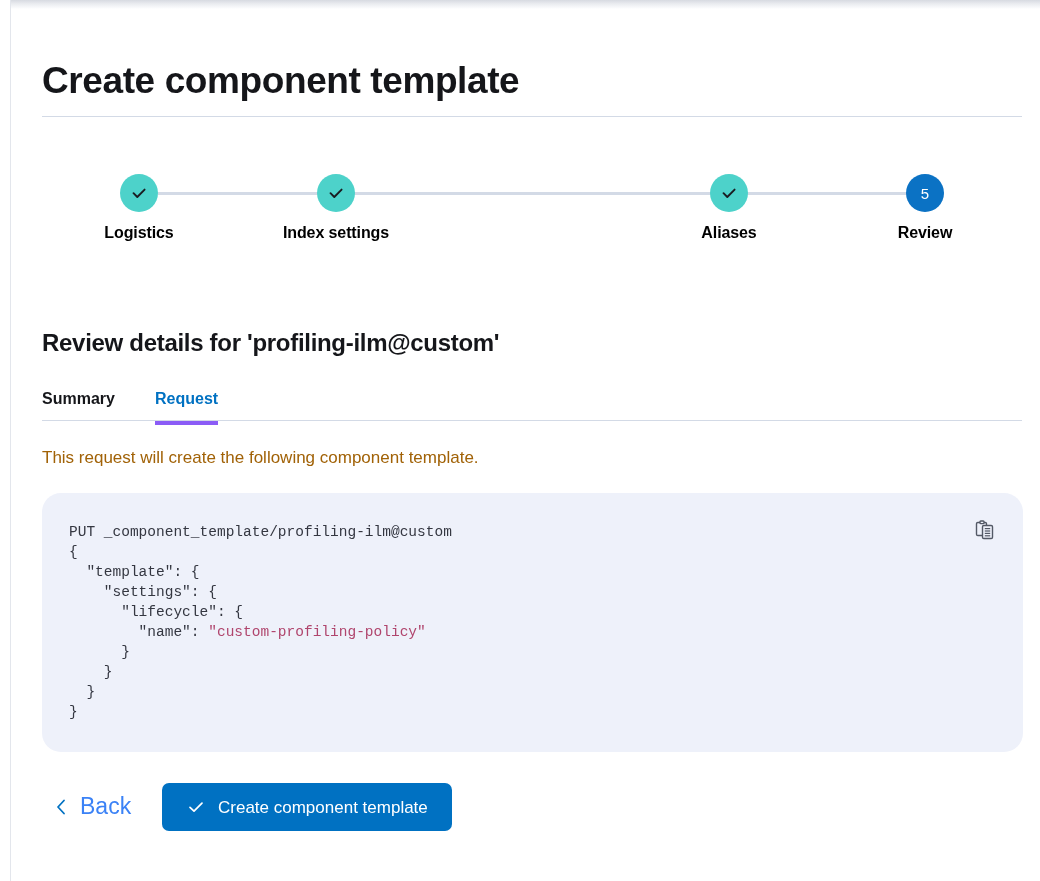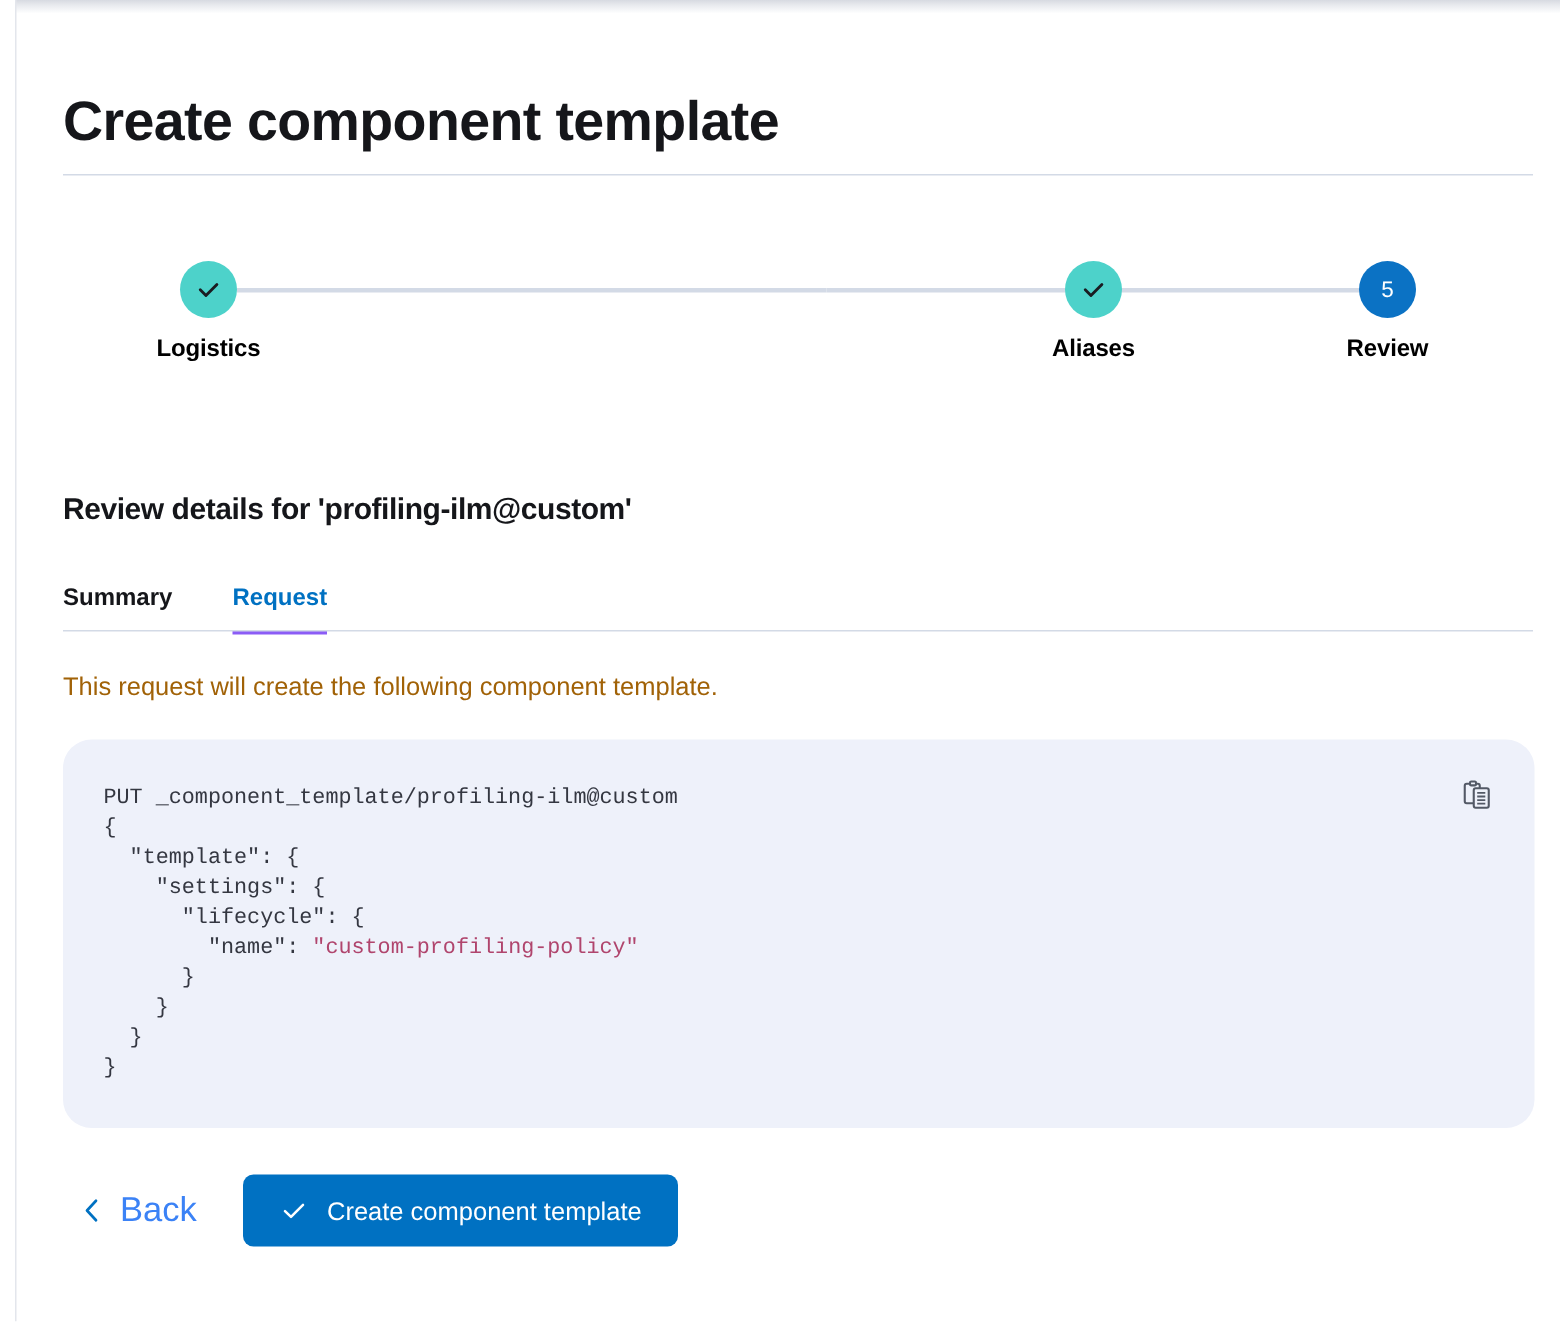--- a/index.html
+++ b/index.html
@@ -104,21 +104,21 @@
     top: 32px;
     height: 3px;
     background: #d3dae6;
     z-index: 1;
   }
   
   #review-heading {
     position: absolute;
     left: 32px;
     top: 303px;
-    font-size: 20px;
+    font-size: 24px;
     line-height: 40px;
     font-weight: 700;
     letter-spacing: -0.3px;
     color: #15161a;
     white-space: nowrap;
   }
   
   #tabs {
     position: absolute;
     left: 32px;
@@ -139,21 +139,21 @@
     top: 0;
     font-size: 16px;
     font-weight: 700;
     line-height: 34px;
     white-space: nowrap;
     padding-bottom: 4px;
   }
   .tab.inactive { color: #15161a; }
   .tab.active {
     color: #0071c2;
-    border-bottom: 3px solid #8b5cf6;
+    border-bottom: 5px solid #8b5cf6;
   }
   
   #request-description {
     position: absolute;
     left: 32px;
     top: 446px;
     font-size: 17px;
     line-height: 24px;
     color: #a16207;
     white-space: nowrap;
@@ -255,20 +255,28 @@
 
     <div class="step" style="left:-1px;">
       <div class="step-circle done">
         <svg width="20" height="20" viewBox="0 0 20 20">
           <path d="M4.5 10.2 L8.3 14 L15.6 6.6" fill="none" stroke="#1a1c21" stroke-width="1.9" stroke-linecap="round" stroke-linejoin="round"></path>
         </svg>
       </div>
       <div class="step-label">Logistics</div>
     </div>
 
+    <div class="step" style="left:196px;">
+      <div class="step-circle done">
+        <svg width="20" height="20" viewBox="0 0 20 20">
+          <path d="M4.5 10.2 L8.3 14 L15.6 6.6" fill="none" stroke="#1a1c21" stroke-width="1.9" stroke-linecap="round" stroke-linejoin="round"></path>
+        </svg>
+      </div>
+      <div class="step-label">Index settings</div>
+    </div>
 
 
     <div class="step" style="left:589px;">
       <div class="step-circle done">
         <svg width="20" height="20" viewBox="0 0 20 20">
           <path d="M4.5 10.2 L8.3 14 L15.6 6.6" fill="none" stroke="#1a1c21" stroke-width="1.9" stroke-linecap="round" stroke-linejoin="round"></path>
         </svg>
       </div>
       <div class="step-label">Aliases</div>
     </div>

